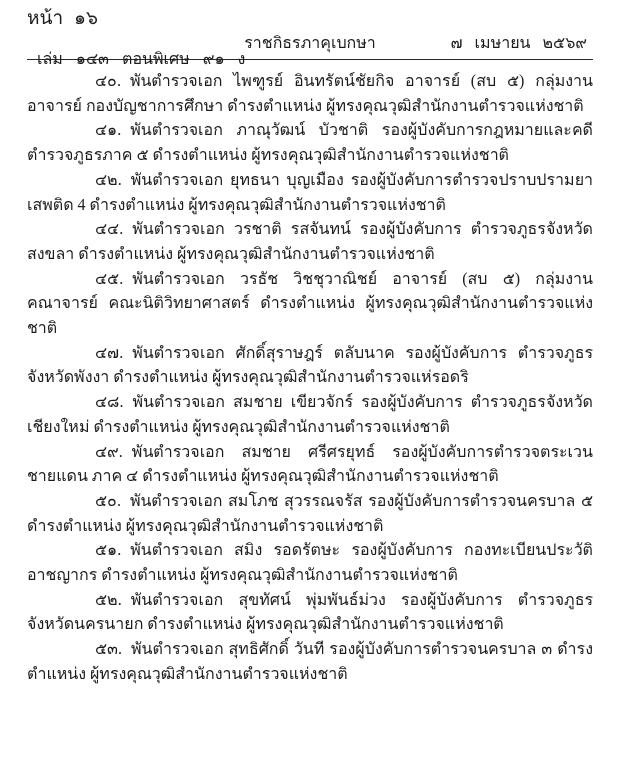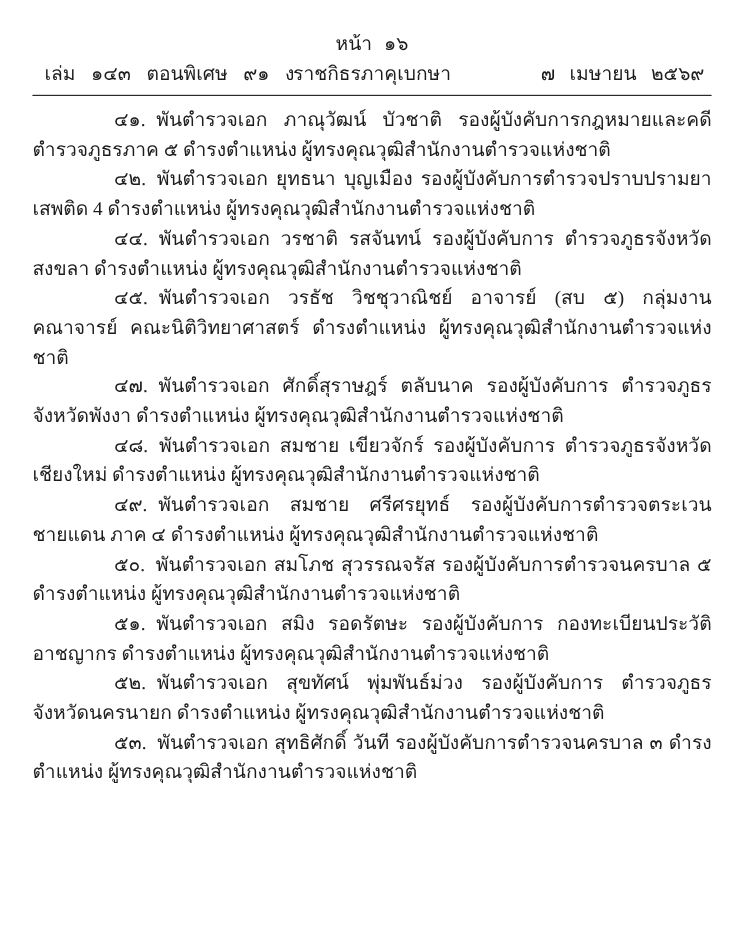--- a/index.html
+++ b/index.html
@@ -8,33 +8,31 @@
     width:619px;height:778px;
     box-sizing:border-box;
     background:#ffffff;
     color:#1c1c1c;
     font-family:"Liberation Serif","DejaVu Serif",serif;
     padding:6px 26px 0 27px;
     overflow:hidden;
   }
   .hdr{width:100%;}
   .hdr-page-label{
-    text-align:center;
-    font-size:16px;
+    font-size:19px;
     line-height:24px;
     word-spacing:6px;
-    margin-top:20px;
   }
   .hdr-line2{
     position:relative;
     height:25px;
     font-size:16px;
     line-height:25px;
   }
-  .hdr-volume{position:absolute;left:10px;top:0;word-spacing:9px;white-space:nowrap;}
+  .hdr-volume{position:absolute;left:10px;top:16px;word-spacing:9px;white-space:nowrap;}
   .hdr-gazette{position:absolute;left:50%;top:0;transform:translateX(-50%);white-space:nowrap;}
   .hdr-date{position:absolute;right:6px;top:0;word-spacing:8px;white-space:nowrap;margin-left:12px;}
   .hdr-rule{
     border:none;
     border-top:1.7px solid #2a2a2a;
     margin:4px 0 0 0;
   }
   .entries{
     margin-top:9px;
   }
@@ -55,25 +53,26 @@
     <div class="hdr-page-label">หน้า ๑๖</div>
     <div class="hdr-line2">
       <span class="hdr-volume">เล่ม ๑๔๓ ตอนพิเศษ ๙๑ ง</span>
       <span class="hdr-gazette">ราชกิธรภาคุเบกษา</span>
       <span class="hdr-date">๗ เมษายน ๒๕๖๙</span>
     </div>
     <hr class="hdr-rule">
   </div>
 
   <div class="entries">
+    <p class="entry"><span class="no">๔๐.</span><span>พันตำรวจเอก ไพฑูรย์ อินทรัตน์ชัยกิจ อาจารย์ (สบ ๕) กลุ่มงานอาจารย์ กองบัญชาการศึกษา ดำรงตำแหน่ง ผู้ทรงคุณวุฒิสำนักงานตำรวจแห่งชาติ</span></p>
     <p class="entry"><span class="no">๔๑.</span><span>พันตำรวจเอก ภาณุวัฒน์ บัวชาติ รองผู้บังคับการกฎหมายและคดี ตำรวจภูธรภาค ๕ ดำรงตำแหน่ง ผู้ทรงคุณวุฒิสำนักงานตำรวจแห่งชาติ</span></p>
     <p class="entry"><span class="no">๔๒.</span><span>พันตำรวจเอก ยุทธนา บุญเมือง รองผู้บังคับการตำรวจปราบปรามยาเสพติด 4 ดำรงตำแหน่ง ผู้ทรงคุณวุฒิสำนักงานตำรวจแห่งชาติ</span></p>
     <p class="entry"><span class="no">๔๔.</span><span>พันตำรวจเอก วรชาติ รสจันทน์ รองผู้บังคับการ ตำรวจภูธรจังหวัดสงขลา ดำรงตำแหน่ง ผู้ทรงคุณวุฒิสำนักงานตำรวจแห่งชาติ</span></p>
     <p class="entry"><span class="no">๔๕.</span><span>พันตำรวจเอก วรธัช วิชชุวาณิชย์ อาจารย์ (สบ ๕) กลุ่มงานคณาจารย์ คณะนิติวิทยาศาสตร์ ดำรงตำแหน่ง ผู้ทรงคุณวุฒิสำนักงานตำรวจแห่งชาติ</span></p>
-    <p class="entry"><span class="no">๔๗.</span><span>พันตำรวจเอก ศักดิ์สุราษฎร์ ตลับนาค รองผู้บังคับการ ตำรวจภูธรจังหวัดพังงา ดำรงตำแหน่ง ผู้ทรงคุณวุฒิสำนักงานตำรวจแห่งชาติ</span></p>
+    <p class="entry"><span class="no">๔๗.</span><span>พันตำรวจเอก ศักดิ์สุราษฎร์ ตลับนาค รองผู้บังคับการ ตำรวจภูธรจังหวัดพังงา ดำรงตำแหน่ง ผู้ทรงคุณวุฒิสำนักงานตำรวจแห่รอดริ</span></p>
     <p class="entry"><span class="no">๔๘.</span><span>พันตำรวจเอก สมชาย เขียวจักร์ รองผู้บังคับการ ตำรวจภูธรจังหวัดเชียงใหม่ ดำรงตำแหน่ง ผู้ทรงคุณวุฒิสำนักงานตำรวจแห่งชาติ</span></p>
     <p class="entry"><span class="no">๔๙.</span><span>พันตำรวจเอก สมชาย ศรีศรยุทธ์ รองผู้บังคับการตำรวจตระเวนชายแดน ภาค ๔ ดำรงตำแหน่ง ผู้ทรงคุณวุฒิสำนักงานตำรวจแห่งชาติ</span></p>
     <p class="entry"><span class="no">๕๐.</span><span>พันตำรวจเอก สมโภช สุวรรณจรัส รองผู้บังคับการตำรวจนครบาล ๕ ดำรงตำแหน่ง ผู้ทรงคุณวุฒิสำนักงานตำรวจแห่งชาติ</span></p>
     <p class="entry"><span class="no">๕๑.</span><span>พันตำรวจเอก สมิง รอดรัตษะ รองผู้บังคับการ กองทะเบียนประวัติอาชญากร ดำรงตำแหน่ง ผู้ทรงคุณวุฒิสำนักงานตำรวจแห่งชาติ</span></p>
     <p class="entry"><span class="no">๕๒.</span><span>พันตำรวจเอก สุขทัศน์ พุ่มพันธ์ม่วง รองผู้บังคับการ ตำรวจภูธรจังหวัดนครนายก ดำรงตำแหน่ง ผู้ทรงคุณวุฒิสำนักงานตำรวจแห่งชาติ</span></p>
     <p class="entry"><span class="no">๕๓.</span><span>พันตำรวจเอก สุทธิศักดิ์ วันที รองผู้บังคับการตำรวจนครบาล ๓ ดำรงตำแหน่ง ผู้ทรงคุณวุฒิสำนักงานตำรวจแห่งชาติ</span></p>
   </div>
 </div>
 
 </body></html>

